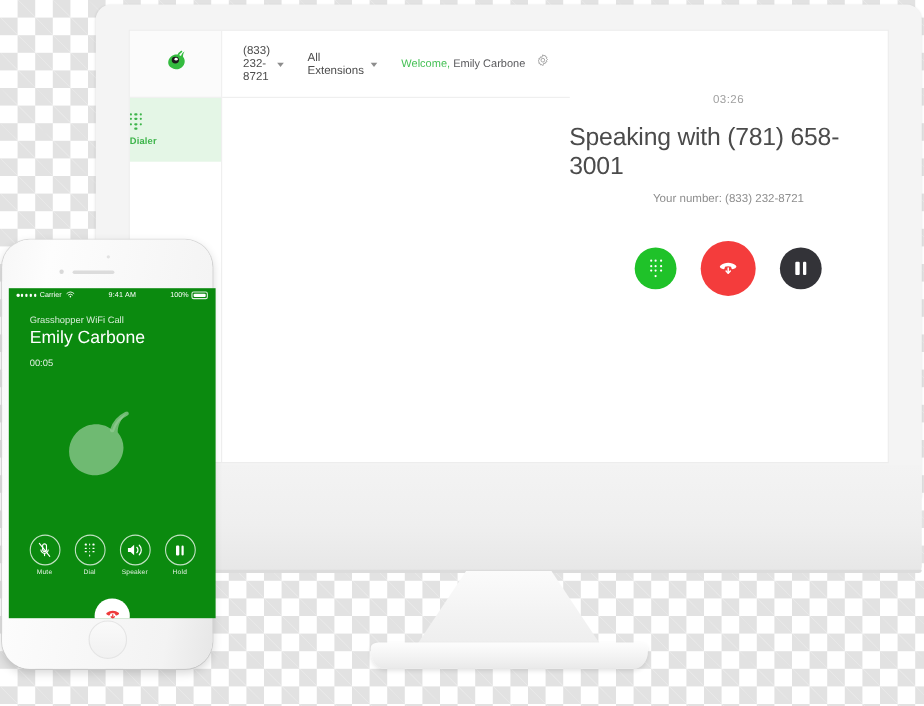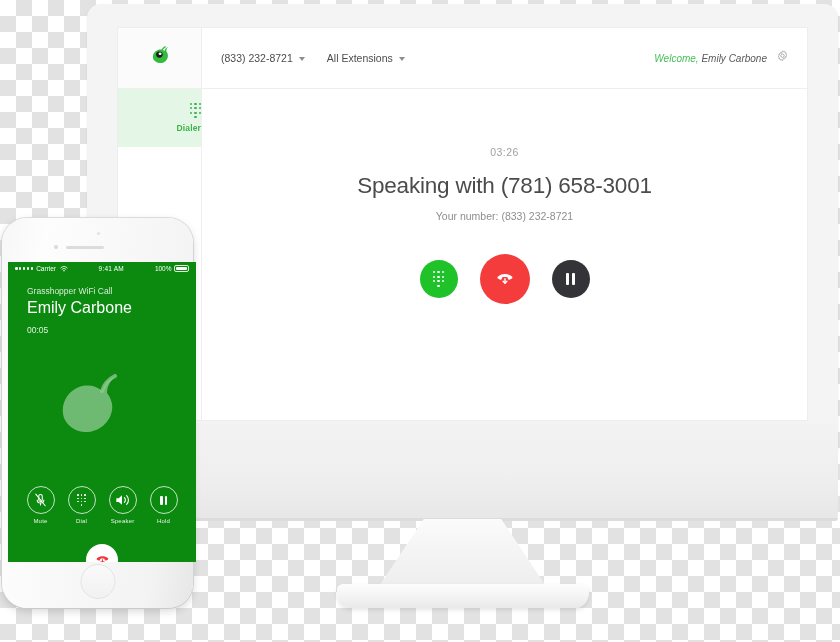--- a/index.html
+++ b/index.html
@@ -108,21 +108,21 @@
     display: flex;
     align-items: center;
     justify-content: center;
     background: #fbfbfb;
     border-bottom: 1px solid #f0f0f0;
   }
   .nav-item {
     height: 58px;
     display: flex;
     flex-direction: column;
-    align-items: flex-end;
+    align-items: flex-start;
     justify-content: center;
     gap: 5px;
     cursor: pointer;
   }
   .nav-item.active { background: #e4f6e6; }
   .nav-label {
     font-size: 8.5px;
     letter-spacing: .15px;
     color: #9b9b9b;
   }
@@ -136,21 +136,21 @@
     gap: 2.1px;
     justify-content: center;
   }
   .dots i { display:block; width:2.4px; height:2.4px; border-radius:50%; background:#3cb44a; }
   .dots i.pad-single { grid-column: 2; }
 
   
   .main {
     flex: 1;
     display: flex;
-    flex-direction: column;
+    flex-direction: row;
   }
   .topbar {
     height: 61px;
     flex: 0 0 61px;
     border-bottom: 1px solid #eeeeee;
     display: flex;
     align-items: center;
     padding: 0 18px 0 19px;
   }
   .selector {
@@ -167,21 +167,20 @@
     border-left: 3.4px solid transparent;
     border-right: 3.4px solid transparent;
     border-top: 4px solid #8d8d8d;
     margin-top: 2px;
   }
   .topbar-right {
     margin-left: auto;
     display: flex;
     align-items: center;
     gap: 9px;
-    font-style: italic;
   }
   .welcome { font-size: 10px; color: #59595c; white-space: nowrap; }
   .welcome .hi { color: #45c055; }
 
   .callarea {
     flex: 1;
     display: flex;
     flex-direction: column;
     align-items: center;
     padding-top: 57px;

